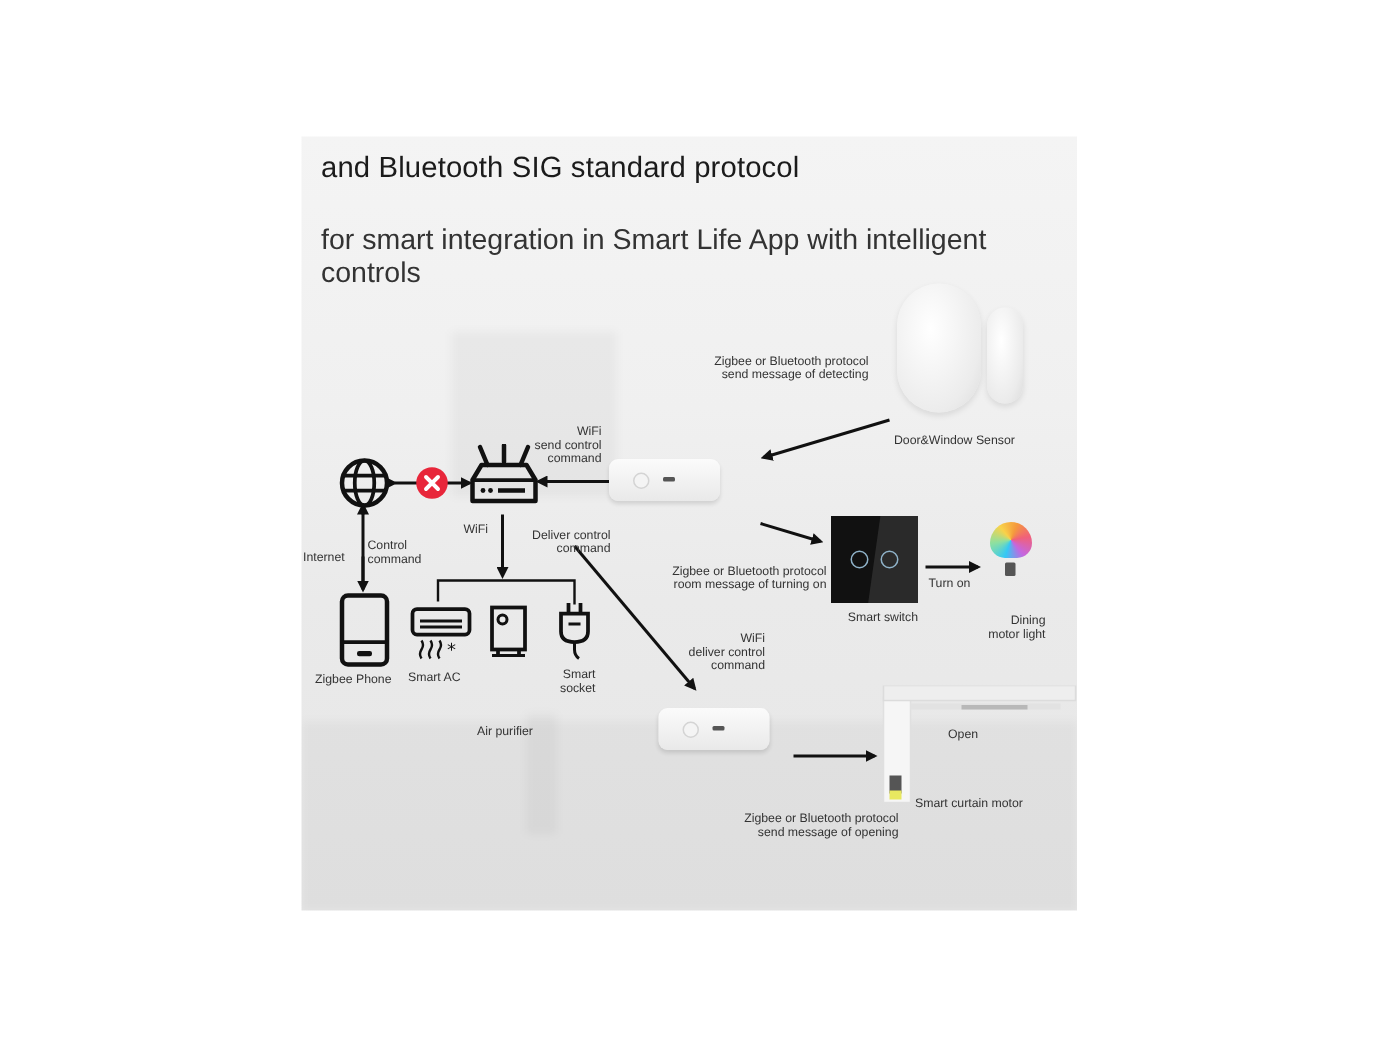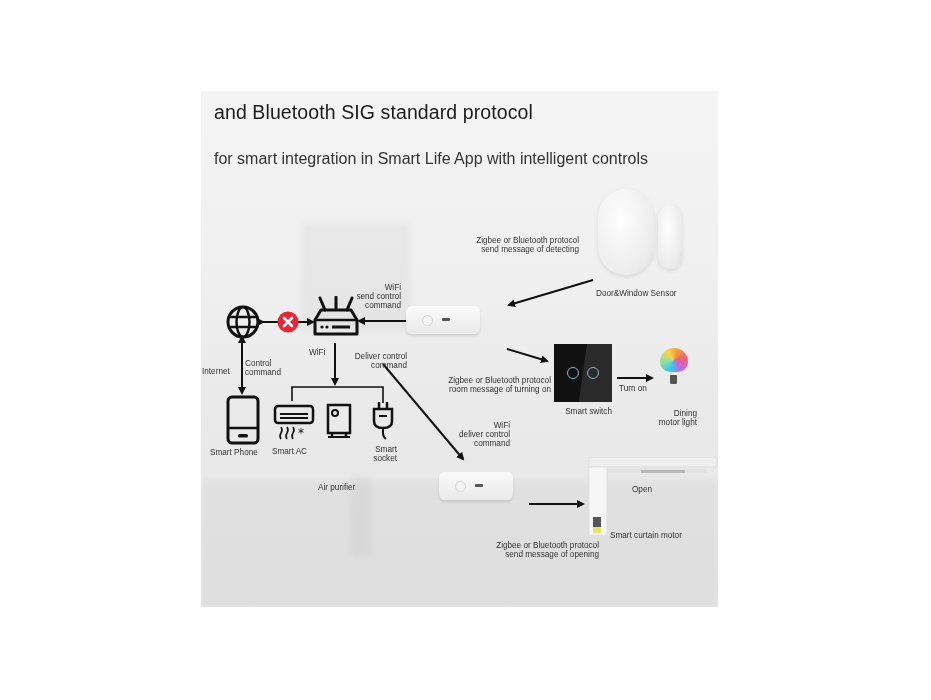--- a/index.html
+++ b/index.html
@@ -1,21 +1,21 @@
 <!DOCTYPE html>
 <html><head>
 <meta charset="utf-8">
 <style>
   html, body { margin:0; padding:0; }
   body { width:931px; height:700px; background:#ffffff; position:relative; overflow:hidden; font-family:"Liberation Sans", sans-serif; }
   .panel { position:absolute; left:201px; top:91px; width:517px; height:516px; overflow:hidden;
     background: linear-gradient(180deg,#f4f4f4 0%,#f0f0f0 35%,#eaeaea 60%,#e6e6e6 100%); }
   .bg-shape { position:absolute; background:rgba(0,0,0,0.035); filter:blur(3px); }
   .title { position:absolute; left:13px; top:9px; font-size:19.5px; line-height:25px; color:#1b1b1b; font-weight:400; letter-spacing:0.1px; }
-  .subtitle { position:absolute; left:13px; top:59px; font-size:16px; color:#333; }
+  .subtitle { position:absolute; left:13px; top:59px; font-size:19px; color:#333; }
   .lbl { position:absolute; font-size:8.2px; line-height:9px; color:#333; text-align:right; white-space:nowrap; }
   svg.overlay { position:absolute; left:0; top:0; }
   .hub { position:absolute; width:74px; height:28px; border-radius:6px;
     background:linear-gradient(180deg,#fbfbfb,#e9e9e9); box-shadow:0 2px 3px rgba(0,0,0,0.12); }
   .hub .btn { position:absolute; left:16px; top:9px; width:9px; height:9px; border-radius:50%; border:1px solid #d4d4d4; background:#f4f4f4;}
   .hub .logo { position:absolute; left:36px; top:12px; width:8px; height:3px; background:#555; border-radius:1px;}
   .sensor-big { position:absolute; left:397px; top:98px; width:56px; height:86px; border-radius:28px;
     background:radial-gradient(ellipse at 40% 35%,#ffffff,#ececec 70%,#dcdcdc); box-shadow:0 2px 4px rgba(0,0,0,0.1); }
   .sensor-small { position:absolute; left:457px; top:114px; width:24px; height:64px; border-radius:12px;
     background:radial-gradient(ellipse at 40% 35%,#ffffff,#ebebeb 70%,#dcdcdc); box-shadow:0 2px 4px rgba(0,0,0,0.1); }
@@ -161,21 +161,21 @@
   <div class="lbl" style="left:108px;top:257px;">WiFi</div>
   <div class="lbl" style="left:150px;top:192px;width:50px;">
     <div>WiFi</div>
       <div>send control</div>
       <div>command</div>
   </div>
   <div class="lbl" style="left:140px;top:261px;width:66px;">
     <div>Deliver control</div>
       <div>command</div>
   </div>
-  <div class="lbl" style="left:9px;top:357px;">Smart Phone</div>
+  <div class="lbl" style="left:9px;top:357px;">Zigbee Phone</div>
   <div class="lbl" style="left:71px;top:356px;">Smart AC</div>
   <div class="lbl" style="left:117px;top:356px;margin-top:36px;">Air purifier</div>
   <div class="lbl" style="left:168px;top:354px;width:28px;">
     <div>Smart</div>
       <div>socket</div>
   </div>
   <div class="lbl" style="left:258px;top:145px;width:120px;">
     <div>Zigbee or Bluetooth protocol</div>
       <div>send message of detecting</div>
   </div>

